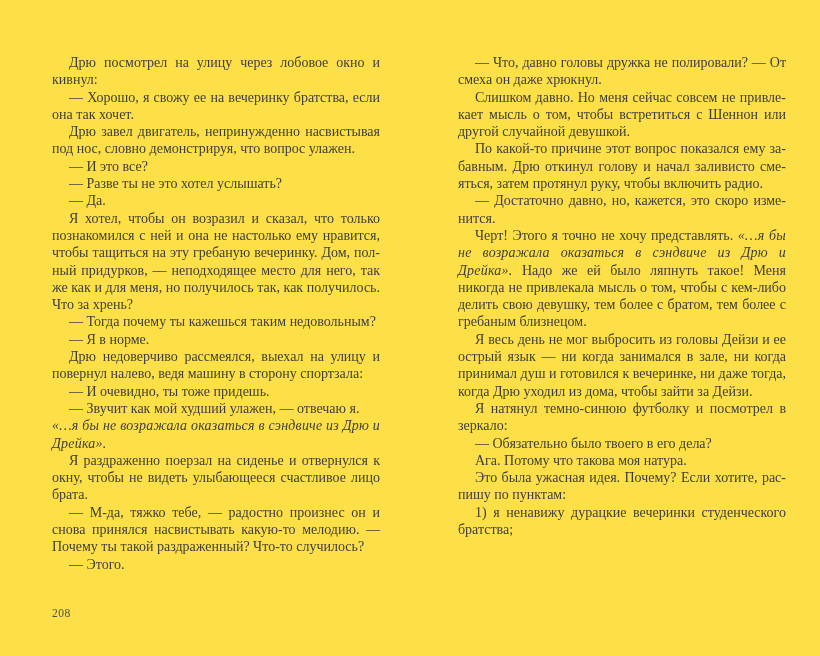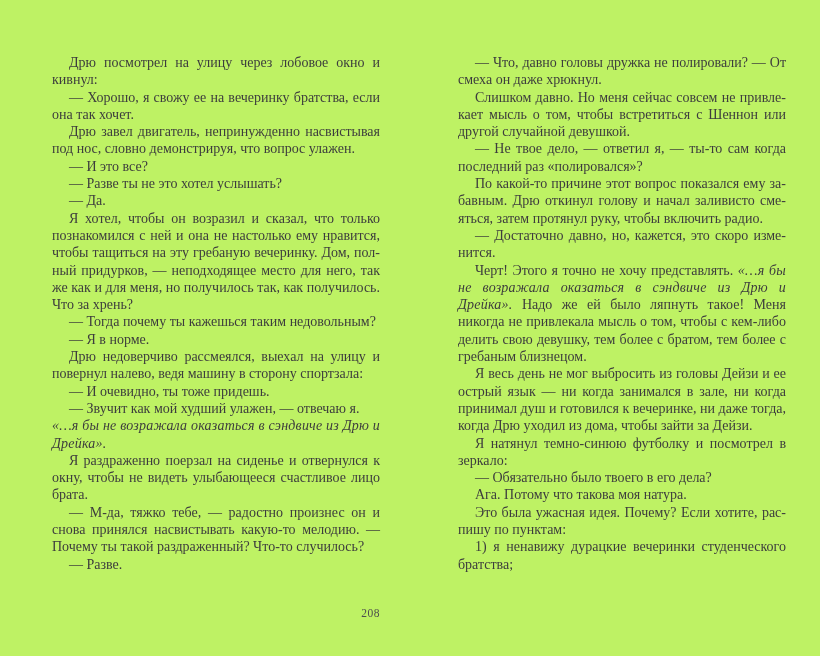--- a/index.html
+++ b/index.html
@@ -4,21 +4,21 @@
 <style>
   html, body {
     margin: 0;
     padding: 0;
     background: #ffffff;
   }
   .spread {
     position: relative;
     width: 820px;
     height: 656px;
-    background: #bef264;
+    background: #fde047;
     overflow: hidden;
     font-family: "Liberation Serif", serif;
     color: #3d3d3d;
   }
   .page {
     position: absolute;
     top: 0;
     height: 100%;
   }
   .page-left  { left: 52px;  width: 328px; }
@@ -41,21 +41,21 @@
   .para.no-indent { text-indent: 0; }
   .para em {
     font-style: italic;
     letter-spacing: 0.2px;
   }
   .folio {
     position: absolute;
     top: 606px;
     left: 0;
     width: 100%;
-    text-align: right;
+    text-align: left;
     font-size: 11.5px;
     line-height: 14px;
     color: #4e4e4e;
     letter-spacing: 0.5px;
   }
 </style>
 </head>
 <body>
 
 <div class="spread">
@@ -70,30 +70,29 @@
         <p class="para"><span>— Да.</span></p>
         <p class="para"><span>Я хотел, чтобы он возразил и сказал, что только познакомился с ней и она не настолько ему нравится, чтобы тащиться на эту гребаную вечеринку. Дом, пол­ный придурков, — неподходящее место для него, так же как и для меня, но получилось так, как получилось. Что за хрень?</span></p>
         <p class="para"><span>— Тогда почему ты кажешься таким недовольным?</span></p>
         <p class="para"><span>— Я в норме.</span></p>
         <p class="para"><span>Дрю недоверчиво рассмеялся, выехал на улицу и повернул налево, ведя машину в сторону спортзала:</span></p>
         <p class="para"><span>— И очевидно, ты тоже придешь.</span></p>
         <p class="para"><span>— Звучит как мой худший улажен, — отвечаю я.</span></p>
         <p class="para no-indent"><em>«…я бы не возражала оказаться в сэндвиче из Дрю и Дрейка».</em></p>
         <p class="para"><span>Я раздраженно поерзал на сиденье и отвернулся к окну, чтобы не видеть улыбающееся счастливое лицо брата.</span></p>
         <p class="para"><span>— М-да, тяжко тебе, — радостно произнес он и снова принялся насвистывать какую-то мелодию. — Почему ты такой раздраженный? Что-то случилось?</span></p>
-        <p class="para"><span>— Разве.</span></p>
+        <p class="para"><span>— Этого.</span></p>
       </div>
     <div class="folio">208</div>
   </section>
 
   <section class="page page-right">
     <div class="text-block">
         <p class="para"><span>— Что, давно головы дружка не полировали? — От смеха он даже хрюкнул.</span></p>
         <p class="para"><span>Слишком давно. Но меня сейчас совсем не привле­кает мысль о том, чтобы встретиться с Шеннон или другой случайной девушкой.</span></p>
-        <p class="para"><span>— Не твое дело, — ответил я, — ты-то сам когда последний раз «полировался»?</span></p>
         <p class="para"><span>По какой-то причине этот вопрос показался ему за­бавным. Дрю откинул голову и начал заливисто сме­яться, затем протянул руку, чтобы включить радио.</span></p>
         <p class="para"><span>— Достаточно давно, но, кажется, это скоро изме­нится.</span></p>
         <p class="para"><span>Черт! Этого я точно не хочу представлять. </span><em>«…я бы не возражала оказаться в сэндвиче из Дрю и Дрейка».</em><span> Надо же ей было ляпнуть такое! Меня никогда не привлекала мысль о том, чтобы с кем-либо делить свою девушку, тем более с братом, тем более с гребаным близнецом.</span></p>
         <p class="para"><span>Я весь день не мог выбросить из головы Дейзи и ее острый язык — ни когда занимался в зале, ни когда принимал душ и готовился к вечеринке, ни даже тогда, когда Дрю уходил из дома, чтобы зайти за Дейзи.</span></p>
         <p class="para"><span>Я натянул темно-синюю футболку и посмотрел в зеркало:</span></p>
         <p class="para"><span>— Обязательно было твоего в его дела?</span></p>
         <p class="para"><span>Ага. Потому что такова моя натура.</span></p>
         <p class="para"><span>Это была ужасная идея. Почему? Если хотите, рас­пишу по пунктам:</span></p>
         <p class="para"><span>1) я ненавижу дурацкие вечеринки студенческого братства;</span></p>
       </div>

